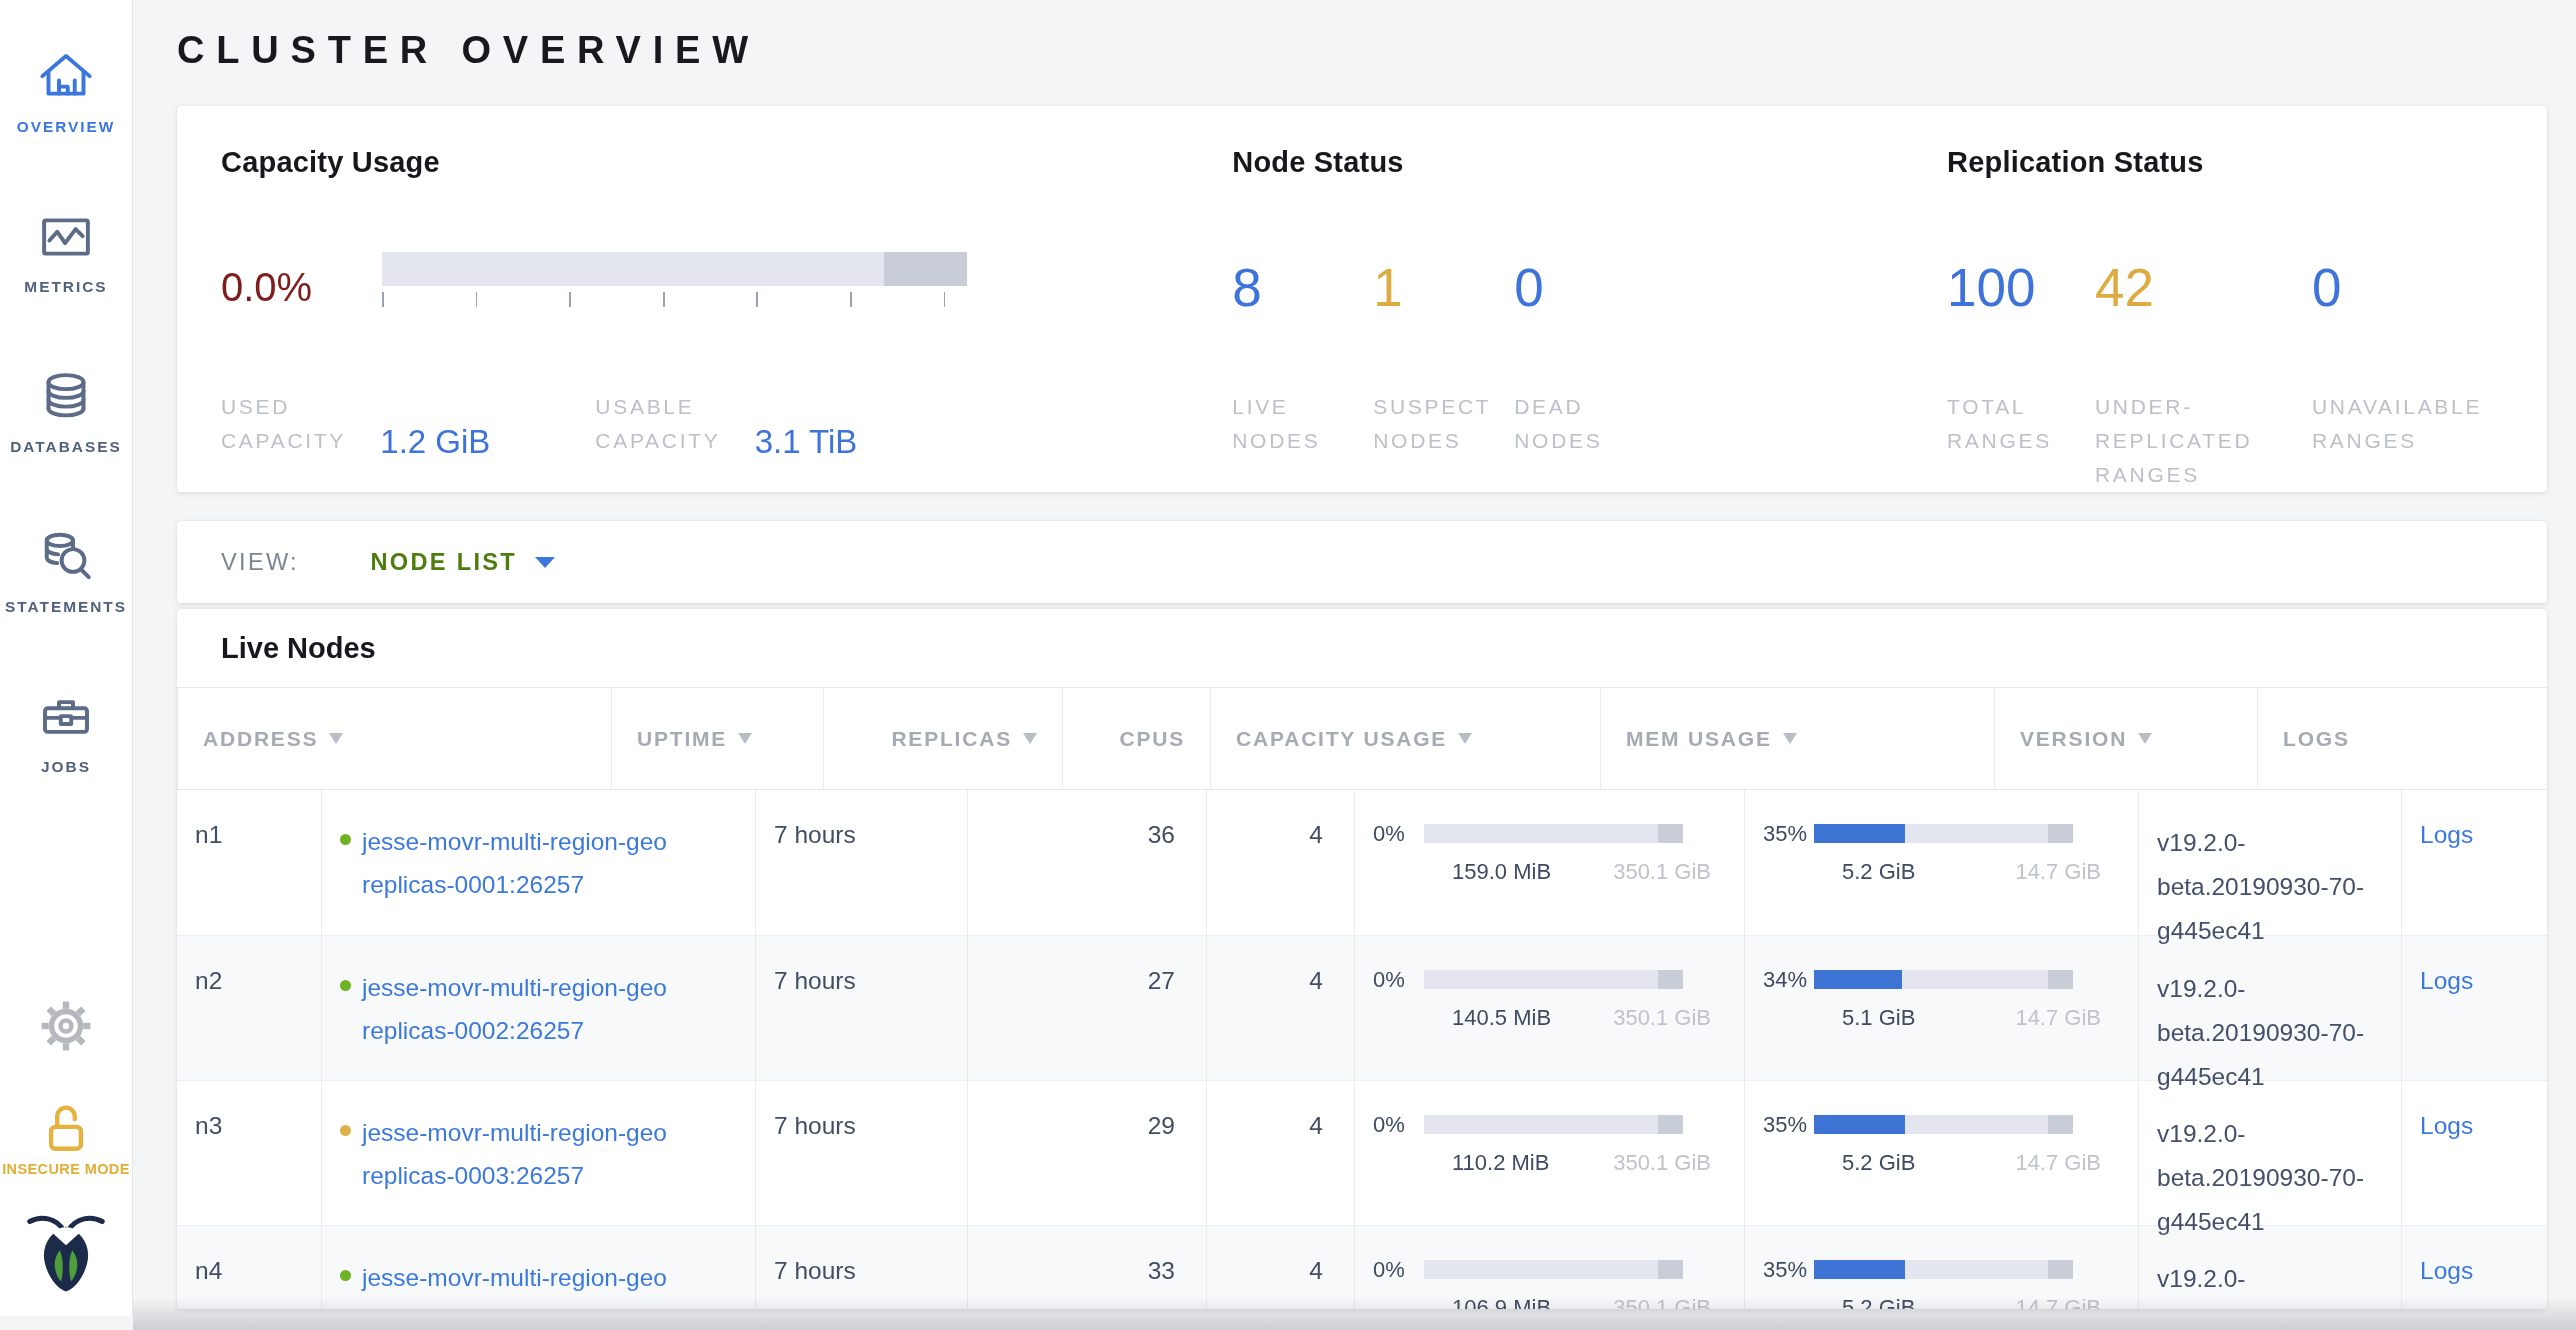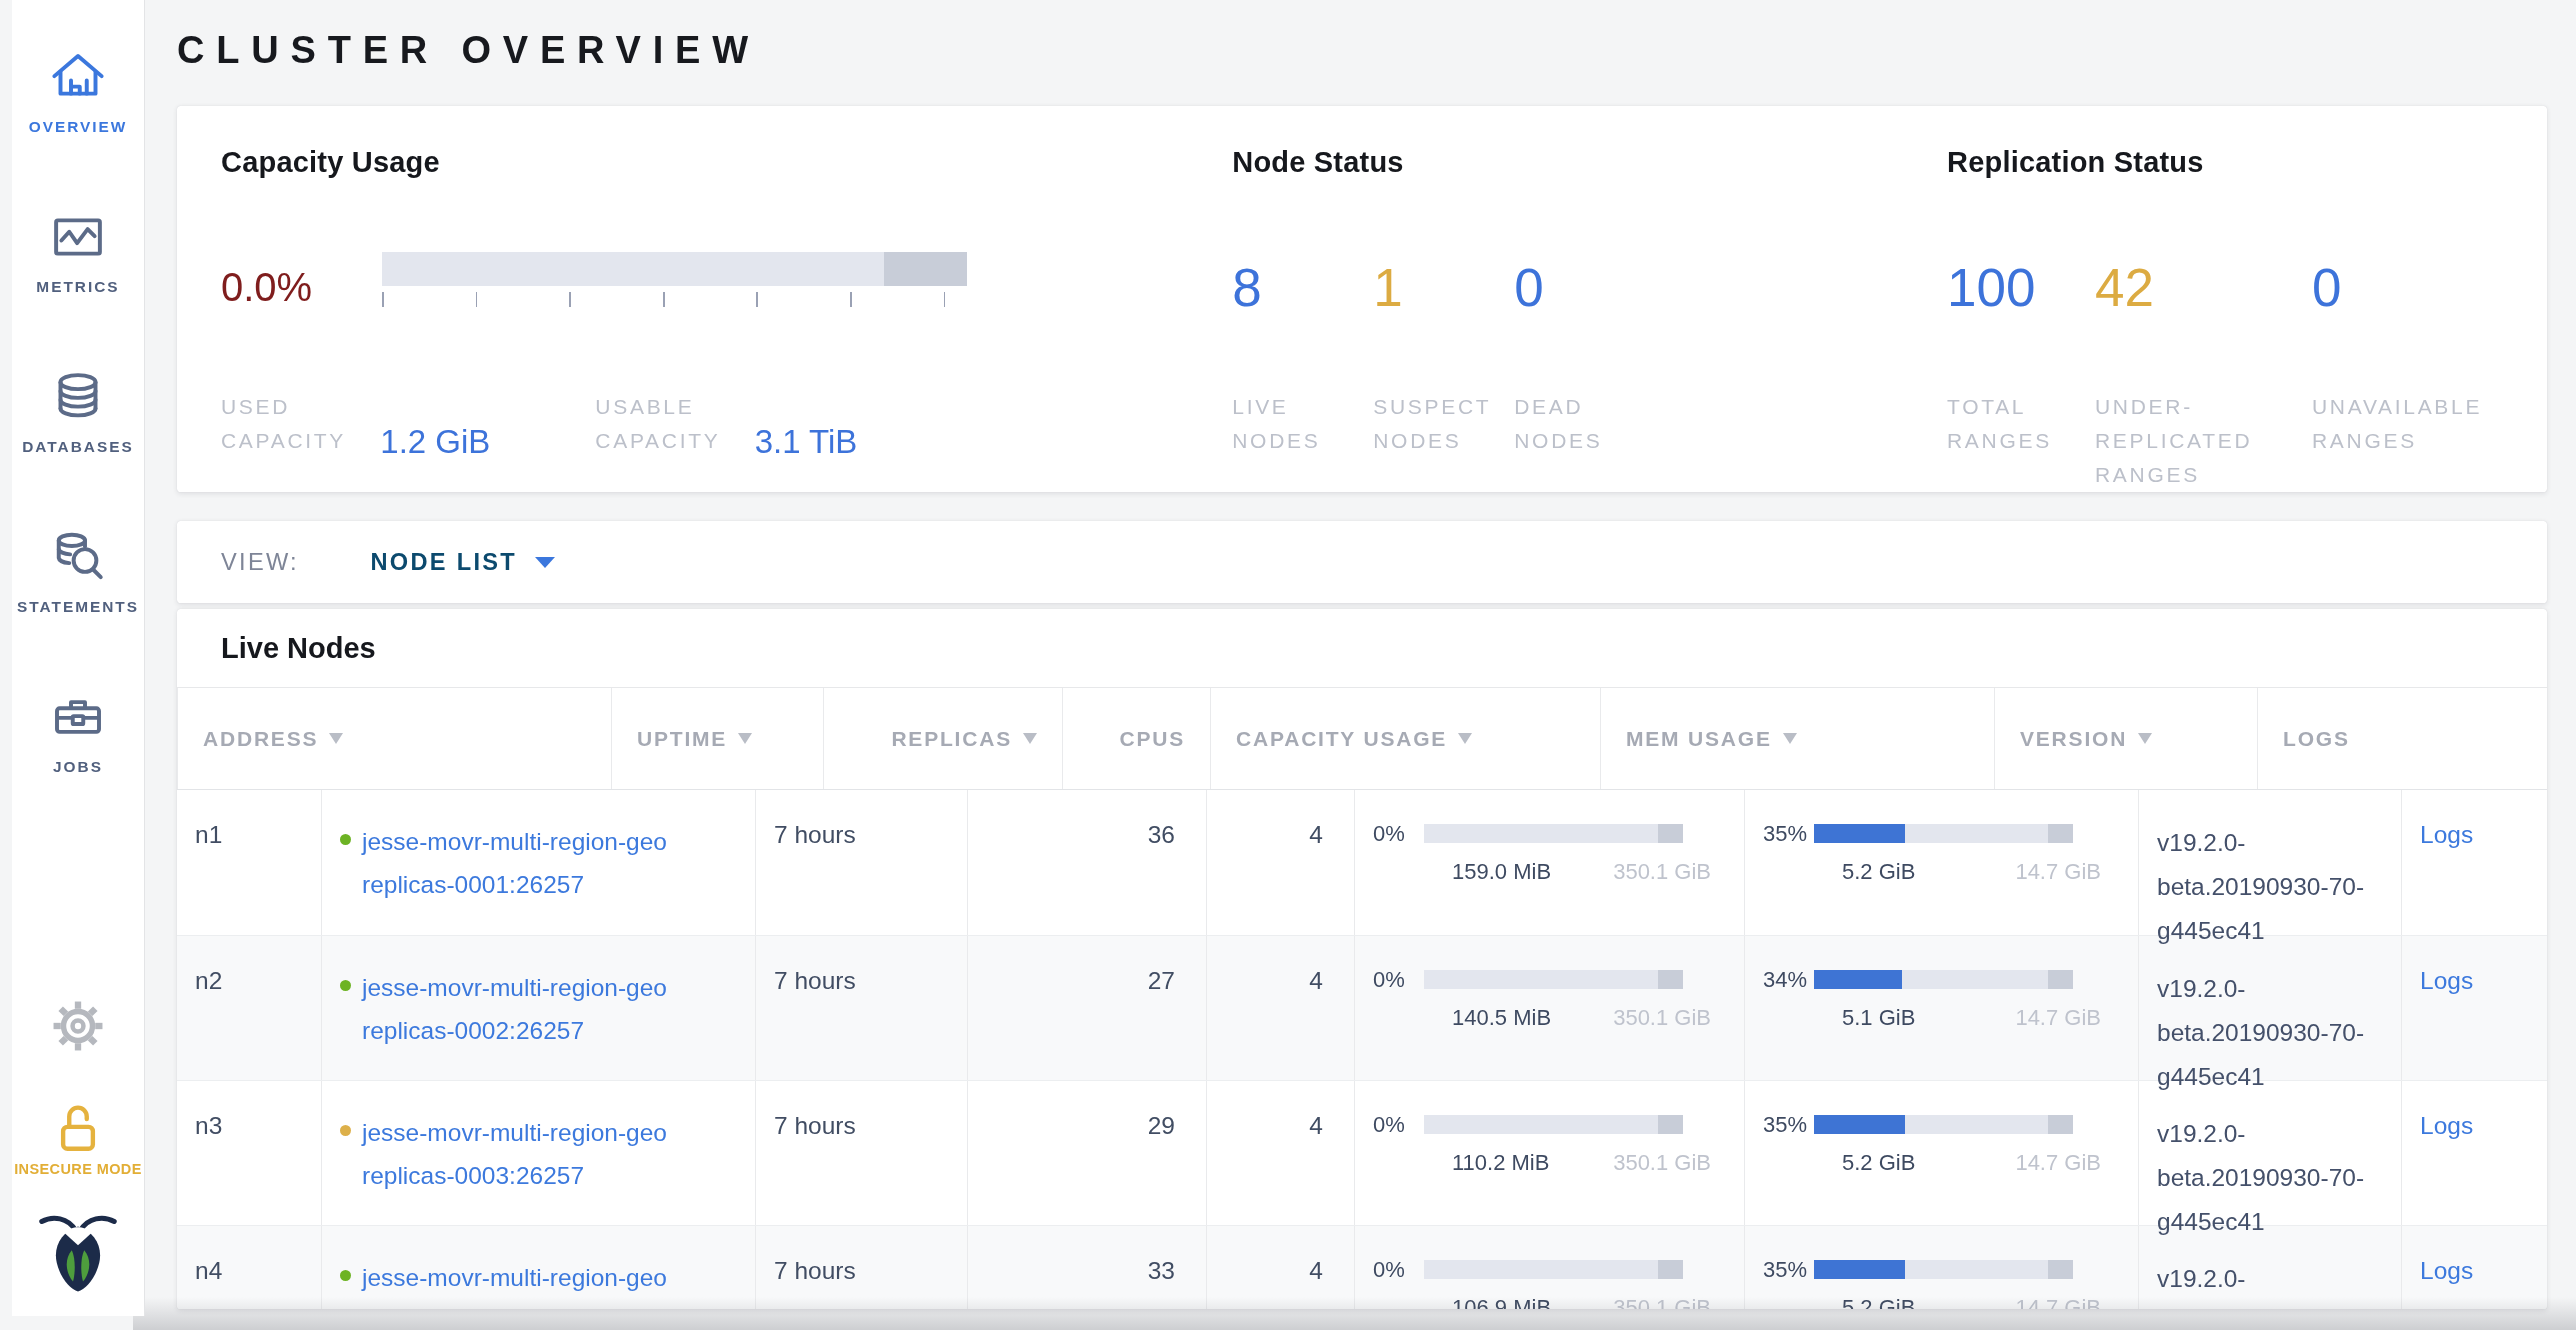--- a/index.html
+++ b/index.html
@@ -6,21 +6,21 @@
   html,body { width: 2576px; height: 1331px; overflow: hidden; }
   body {
     font-family: "Liberation Sans", sans-serif;
     background: #f4f5f6;
     color: #414d63;
     position: relative;
   }
 
   
   .sidebar {
-    position: absolute; left: 12px; top: 0; width: 133px; height: 1316px;
+    position: absolute; left: 0; top: 0; width: 133px; height: 1316px;
     background: #ffffff; border-right: 0.9px solid #e3e4e6;
     display: flex; flex-direction: column; align-items: center;
     z-index: 5;
   }
   .nav { padding-top: 12.7px; width: 100%; }
   .nav-item {
     height: 160px; display: flex; flex-direction: column;
     align-items: center; justify-content: center; gap: 13.6px; cursor: pointer;
   }
   .nav-label {
@@ -99,21 +99,21 @@
   .sec .content-row { align-items: center; }
 
   
   .view-bar {
     margin-top: 29px; height: 82px; display: flex; align-items: center;
     padding: 0 44px;
     gap: 48px;
   }
   .view-label { font-size: 23.6px; letter-spacing: 2.3px; color: #7e8597; font-weight: 500; }
   .view-select { display: flex; align-items: center; margin-left: 23.6px; cursor: pointer; }
-  .view-value { font-size: 23.6px; letter-spacing: 2.3px; color: #0c4a6e; font-weight: 600; }
+  .view-value { font-size: 23.6px; letter-spacing: 2.3px; color: #4d7c0f; font-weight: 600; }
   .caret-down {
     width: 0; height: 0; margin-left: 18px;
     border-left: 10px solid transparent; border-right: 10px solid transparent;
     border-top: 11.8px solid #3b77dd;
   }
 
   
   .table-card { margin-top: 5.4px; height: 700px; overflow: hidden; padding: 0; }
   .table-title { font-size: 29px; font-weight: 700; color: #16181d; padding: 23.6px 0 22px 44px; }
   .tbl { width: 100%; }

